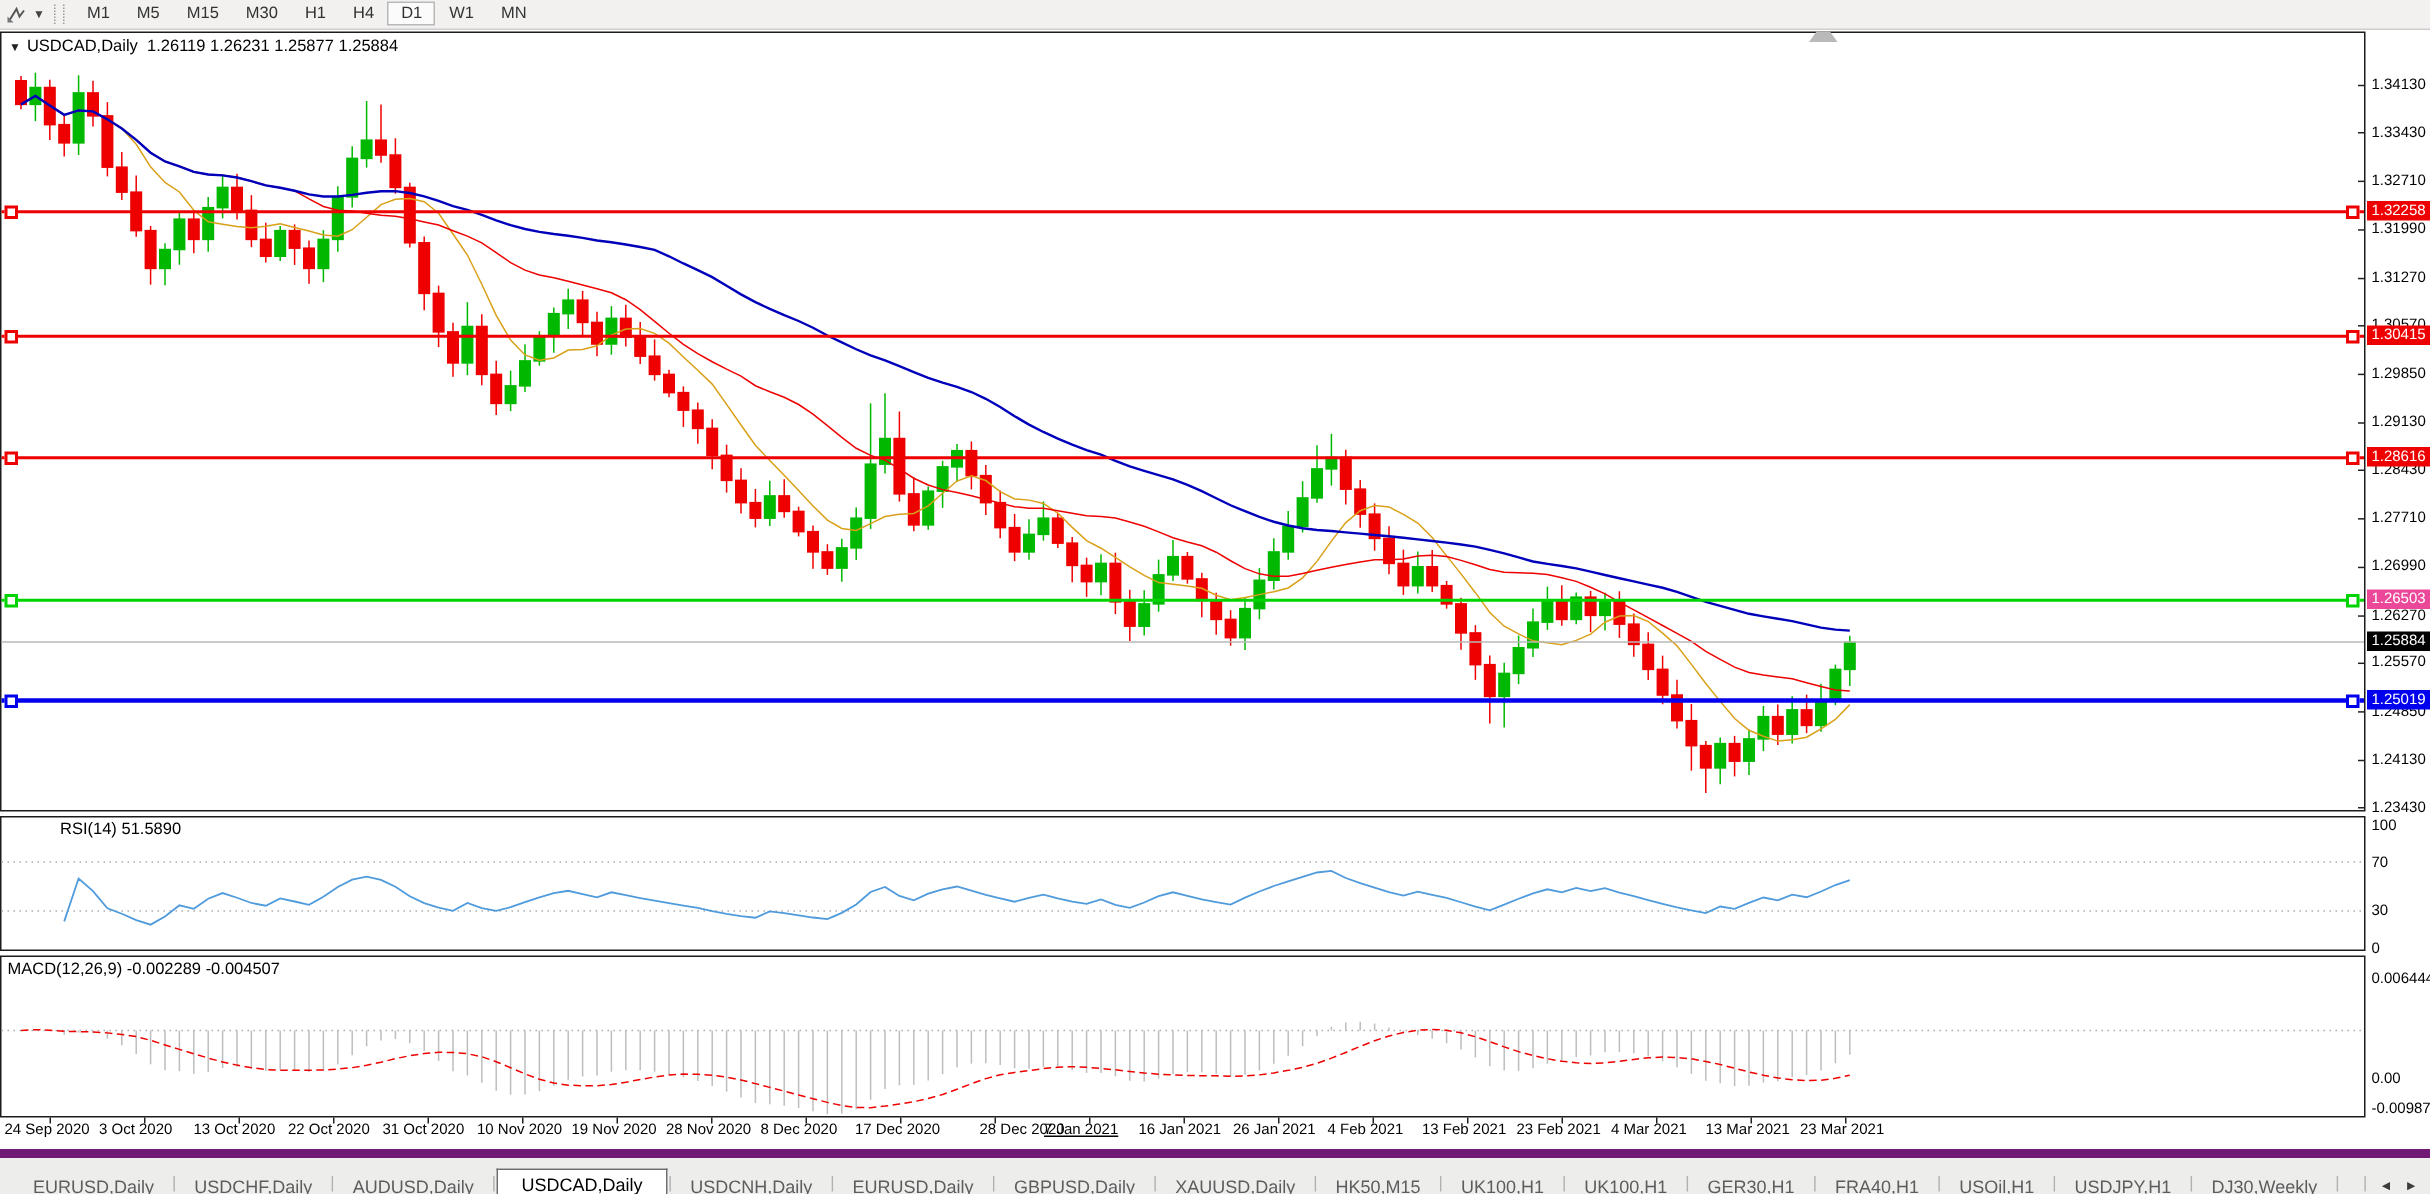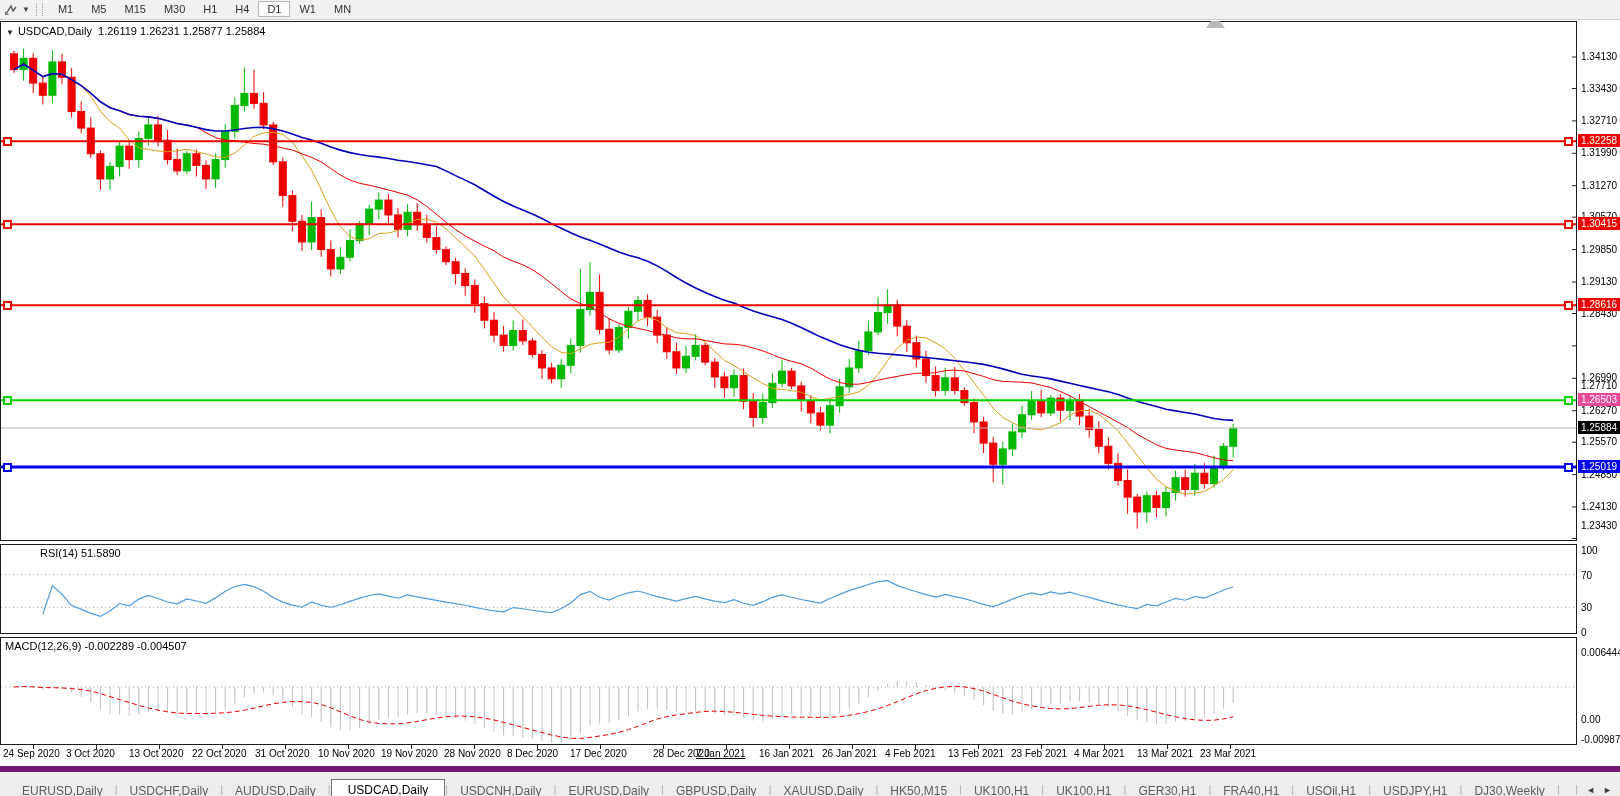--- a/index.html
+++ b/index.html
@@ -492,27 +492,27 @@
 <div id="labels">
     <div class="tick-label" style="top: 51px;">1.34130</div>
     <div class="tick-label" style="top: 82.5px;">1.33430</div>
     <div class="tick-label" style="top: 114.9px;">1.32710</div>
     <div class="tick-label" style="top: 147.3px;">1.31990</div>
     <div class="tick-label" style="top: 179.7px;">1.31270</div>
     <div class="tick-label" style="top: 211.2px;">1.30570</div>
     <div class="tick-label" style="top: 243.6px;">1.29850</div>
     <div class="tick-label" style="top: 276px;">1.29130</div>
     <div class="tick-label" style="top: 307.5px;">1.28430</div>
-    <div class="tick-label" style="top: 339.9px; margin-top: 40px;">1.27710</div>
+    <div class="tick-label" style="top: 339.9px;">1.27710</div>
     <div class="tick-label" style="top: 372.3px;">1.26990</div>
     <div class="tick-label" style="top: 404.7px;">1.26270</div>
     <div class="tick-label" style="top: 436.2px;">1.25570</div>
     <div class="tick-label" style="top: 468.6px;">1.24850</div>
     <div class="tick-label" style="top: 501px;">1.24130</div>
-    <div class="tick-label" style="top: 520px;">1.23430</div>
+    <div class="tick-label" style="top: 533px;">1.23430</div>
     <div class="line-label" style="top: 134.24px; background: rgb(238, 0, 0);">1.32258</div>
     <div class="anchor-sq" style="left: 3px; top: 137.24px; border: 2px solid rgb(238, 0, 0);"></div>
     <div class="anchor-sq" style="left: 1564px; top: 137.24px; border: 2px solid rgb(238, 0, 0);"></div>
     <div class="line-label" style="top: 217.175px; background: rgb(238, 0, 0);">1.30415</div>
     <div class="anchor-sq" style="left: 3px; top: 220.175px; border: 2px solid rgb(238, 0, 0);"></div>
     <div class="anchor-sq" style="left: 1564px; top: 220.175px; border: 2px solid rgb(238, 0, 0);"></div>
     <div class="line-label" style="top: 298.13px; background: rgb(238, 0, 0);">1.28616</div>
     <div class="anchor-sq" style="left: 3px; top: 301.13px; border: 2px solid rgb(238, 0, 0);"></div>
     <div class="anchor-sq" style="left: 1564px; top: 301.13px; border: 2px solid rgb(238, 0, 0);"></div>
     <div class="line-label" style="top: 393.215px; background: #ec4899;">1.26503</div>

